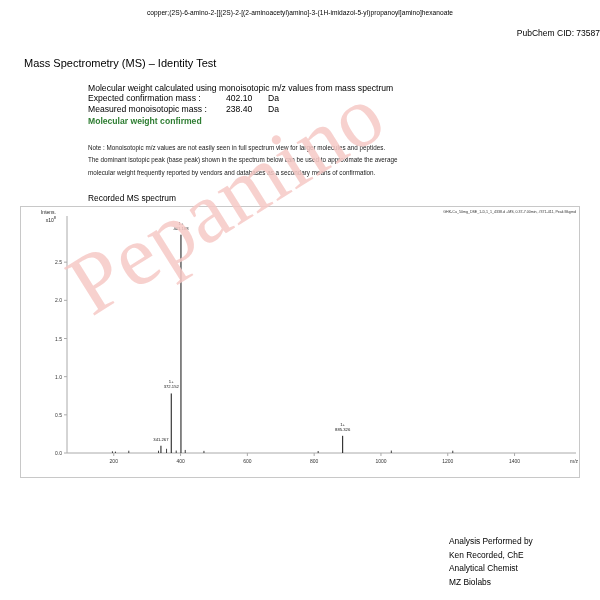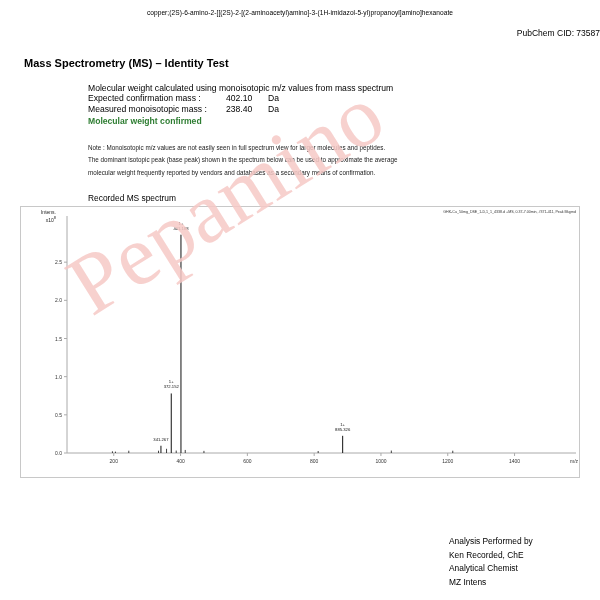--- a/index.html
+++ b/index.html
@@ -71,21 +71,21 @@
     text-align: center;
     font-size: 8.2px;
     margin-top: 4px;
     color: #3a6fc4;
     text-decoration: underline;
   }
 
   
   .section-head {
     font-size: 11px;
-    font-weight: bold;
+    font-weight: normal;
     margin: 19px 0 0 24px;
   }
   .block {
     margin-left: 88px;
     margin-top: 14px;
   }
   .block-title {
     font-size: 8.6px;
     font-weight: bold;
     margin-bottom: 3px;
@@ -273,19 +273,19 @@
         <line x1="298.168" y1="247" x2="298.168" y2="245.01533333333333" stroke="#111111" stroke-width="0.8"></line>
         <line x1="371.31399999999996" y1="247" x2="371.31399999999996" y2="244.55733333333333" stroke="#111111" stroke-width="0.8"></line>
         <line x1="432.77" y1="247" x2="432.77" y2="244.71" stroke="#111111" stroke-width="0.8"></line>
       </svg>
   </div>
 
   <div class="footer">
     <div>Analysis Performed by</div>
     <div>Ken Recorded, ChE</div>
     <div>Analytical Chemist</div>
-    <div>MZ Intens</div>
+    <div>MZ Biolabs</div>
   </div>
 </div>
 
 <div class="watermark">
   <div class="watermark-text">Pepamino</div>
 </div>
 
 </body></html>

